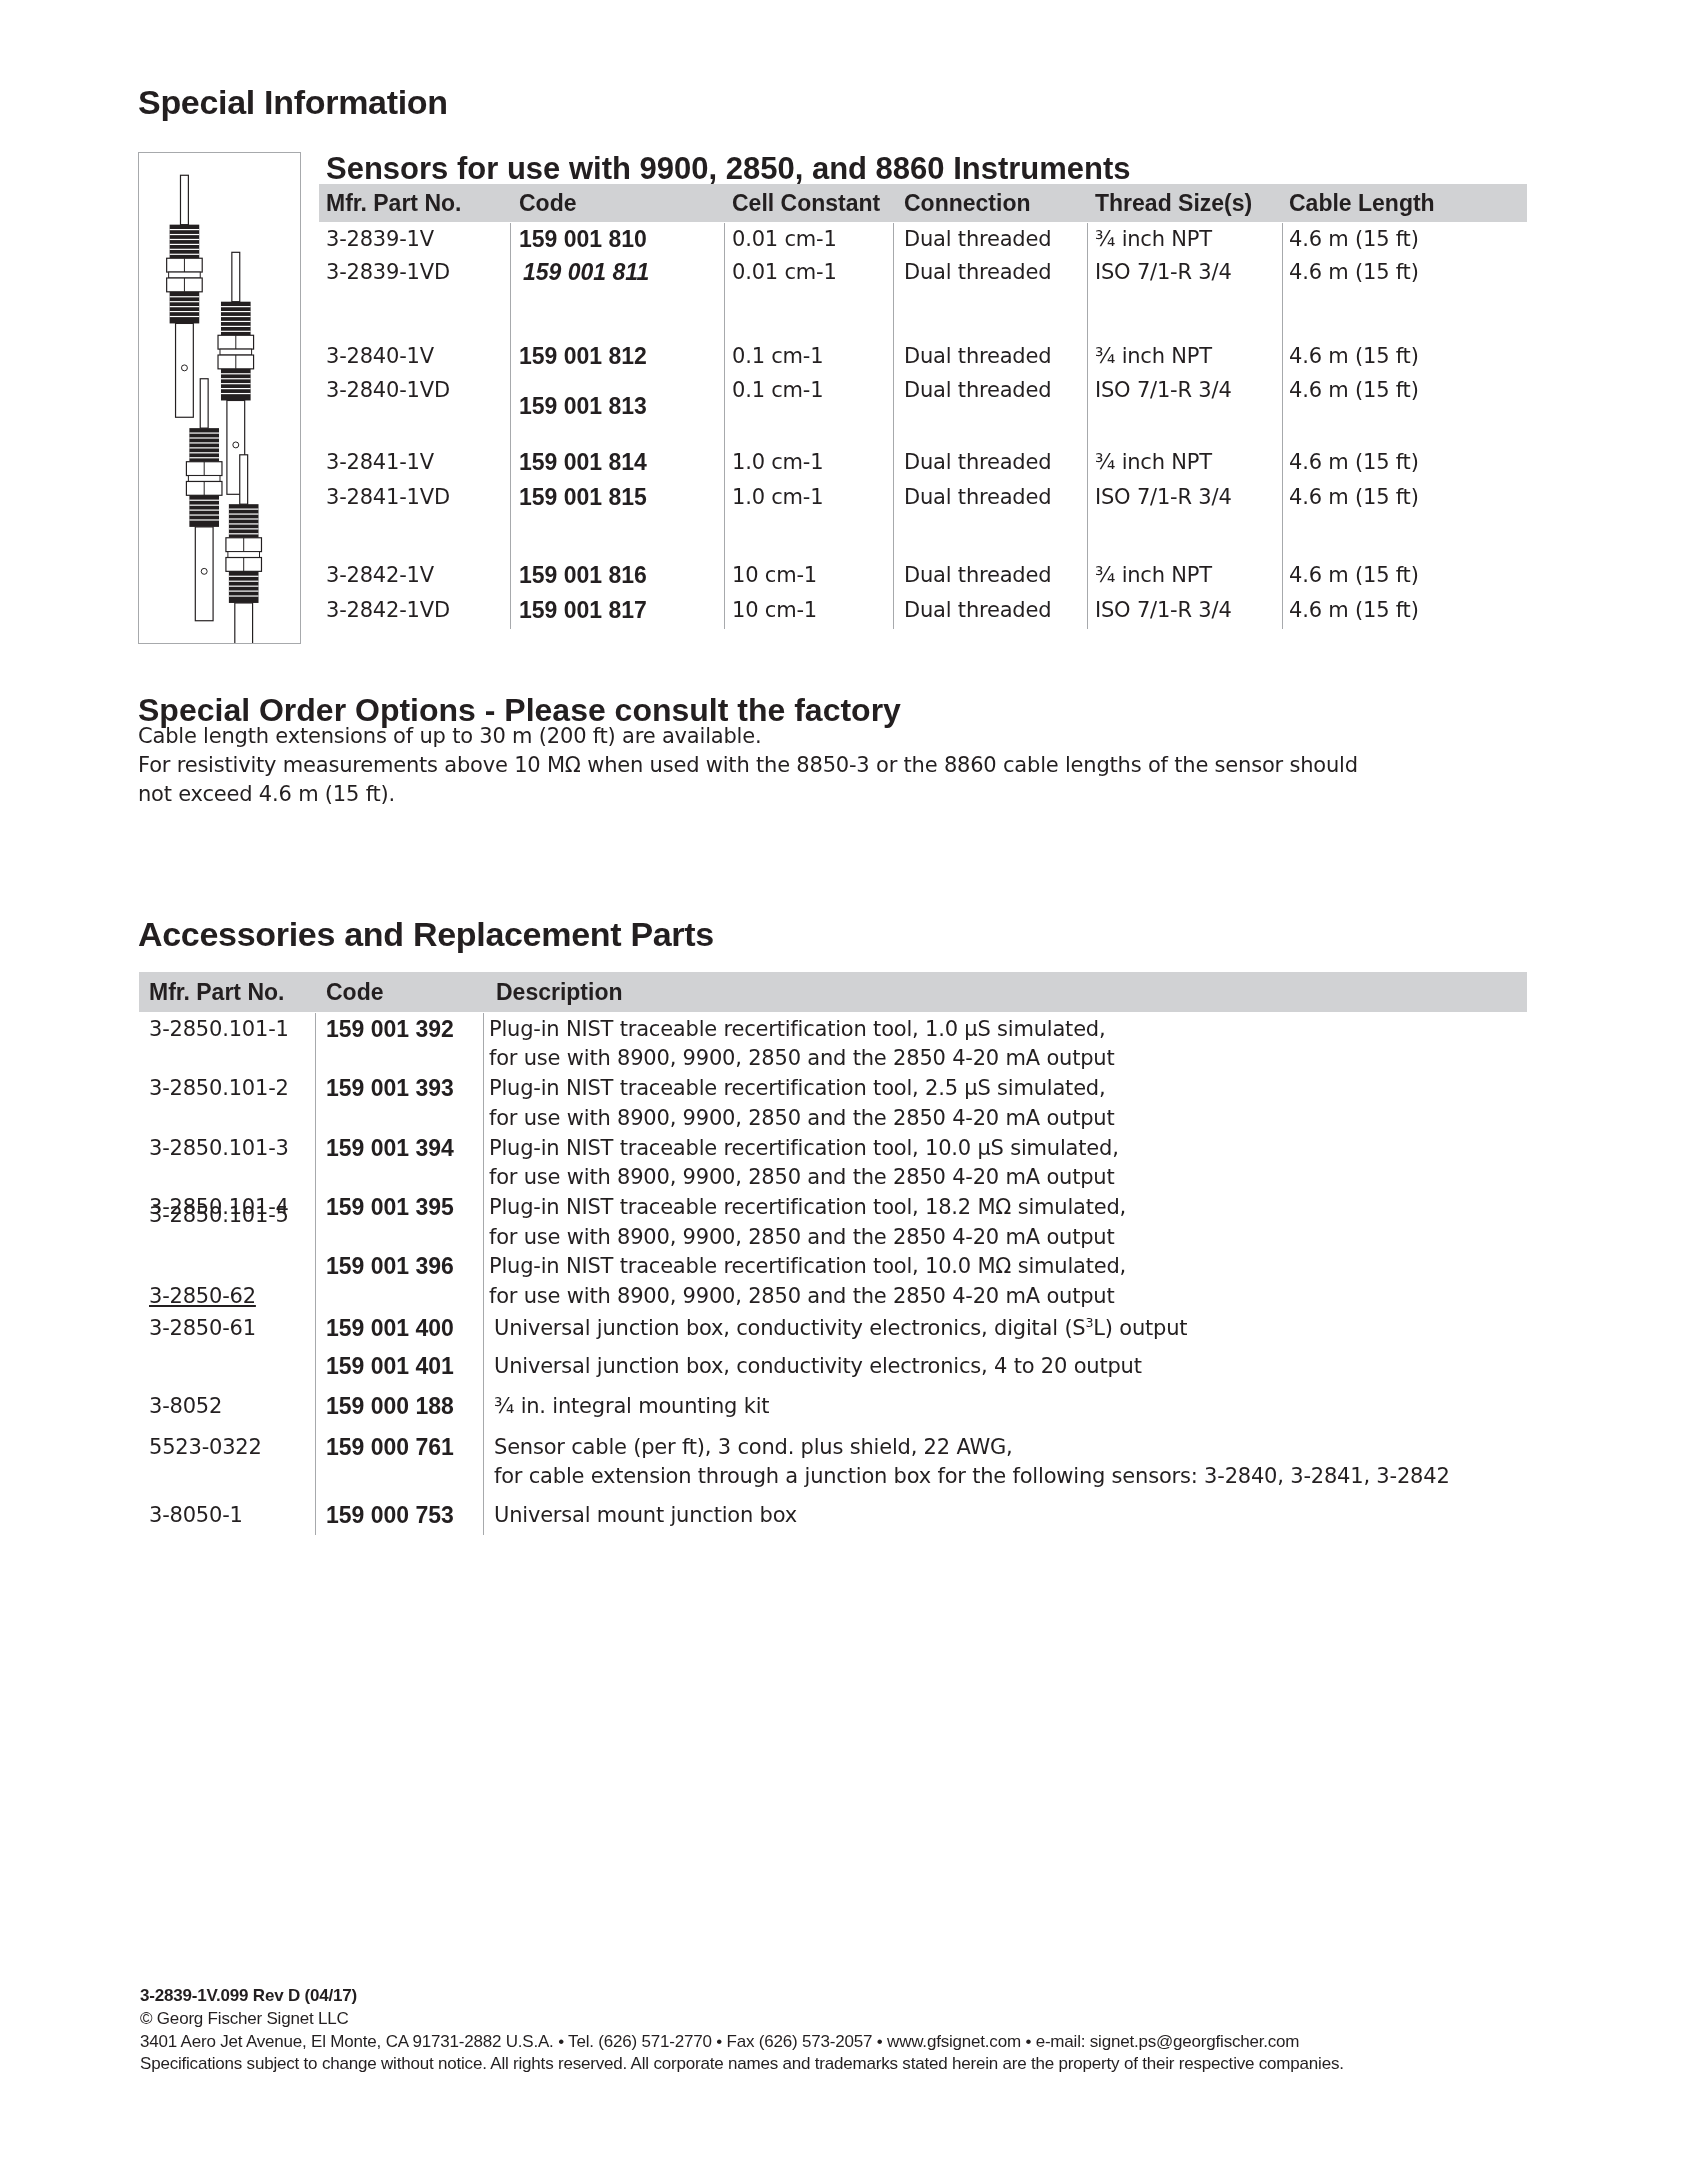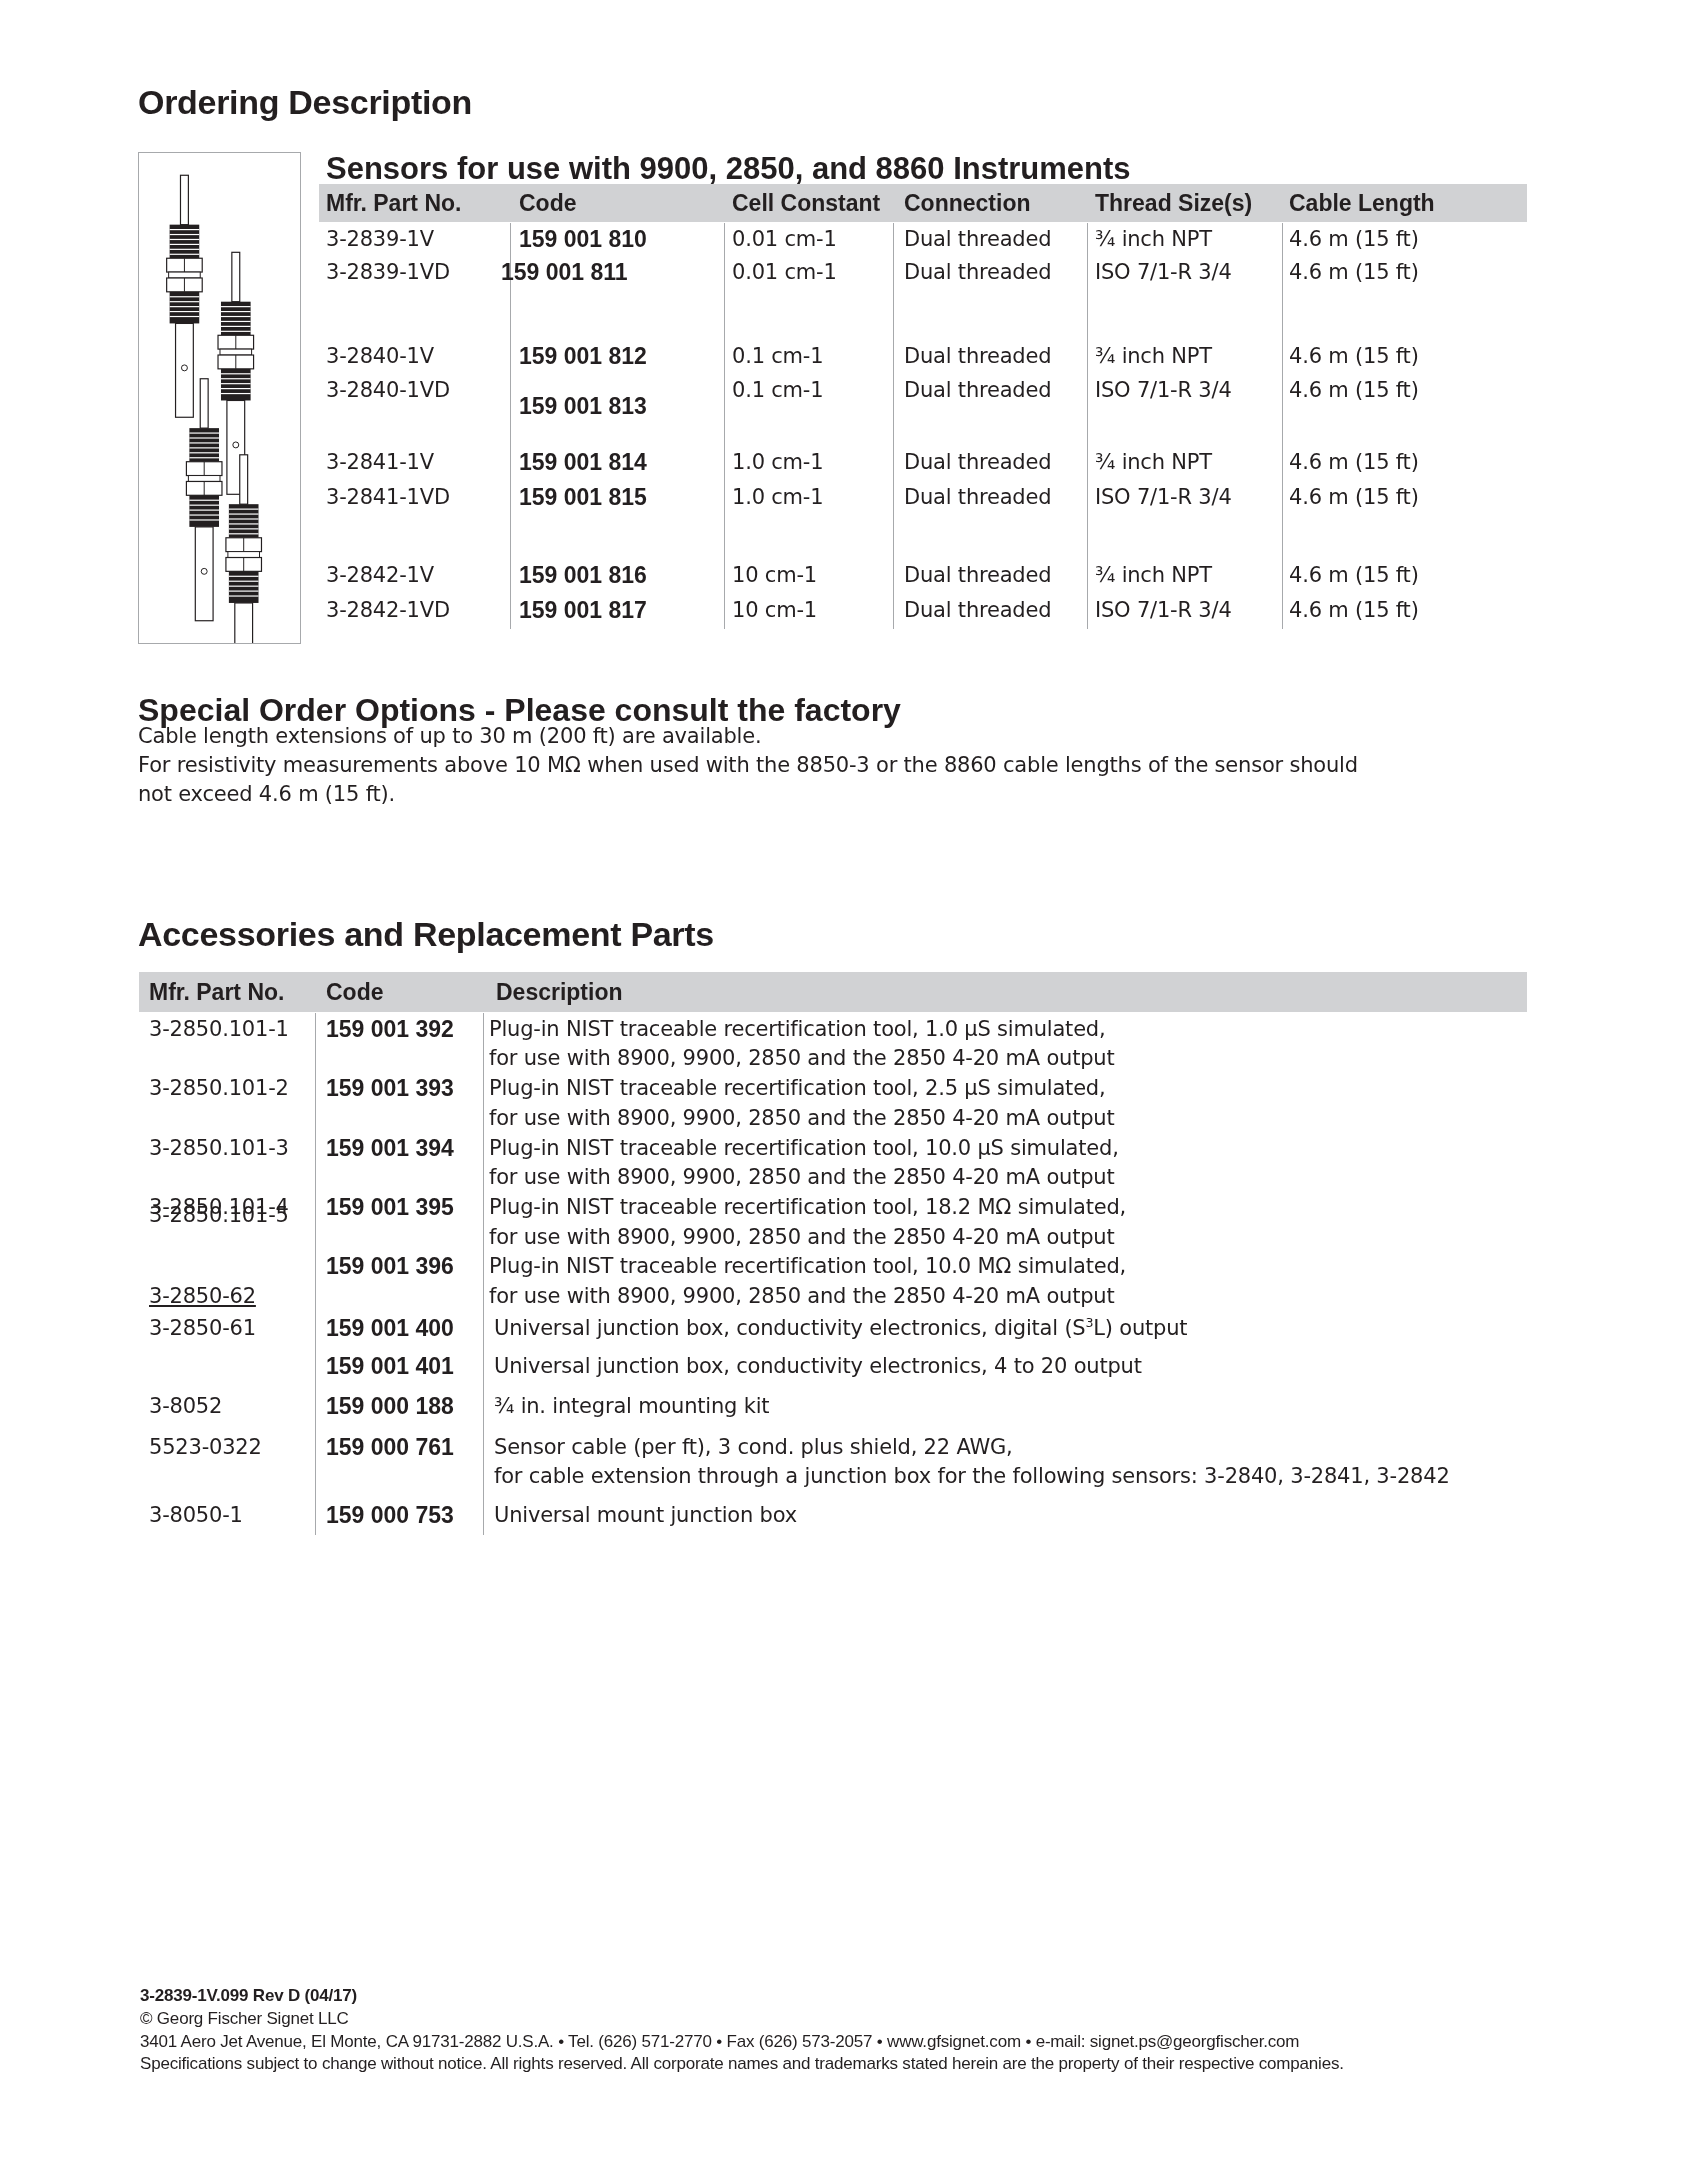--- a/index.html
+++ b/index.html
@@ -13,21 +13,21 @@
   .band { background: #d1d2d4; }
   .vline { position: absolute; width: 1px; background: #a7a9ac; }
   .imgbox { border: 1.5px solid #a7a9ac; background: #fff; }
   .foot { font-family: "Liberation Sans", sans-serif; font-size: 17px; white-space: nowrap; letter-spacing: -0.2px; }
   .foot-b { font-weight: bold; }
   sup { font-size: 0.6em; vertical-align: super; line-height: 0; }
 </style>
 </head>
 <body>
 
-<div class="abs h1" style="left:138px; top:83px;">Ordering Description</div>
+<div class="abs h1" style="left:138px; top:83px;">Special Information</div>
 
 <div class="abs imgbox" style="left:138px; top:152px; width:161px; height:490px;">
   <svg width="161" height="490" viewBox="0 0 163 495">
     <defs>
       <g id="sensor">
 
         <rect x="14" y="0" width="8" height="50" fill="#fff" stroke="#231f20" stroke-width="1.2"></rect>
 
         <rect x="3" y="50" width="30" height="34" fill="#231f20"></rect>
         <g stroke="#fff" stroke-width="1.2">
@@ -84,21 +84,21 @@
 <div>
   <div class="abs txt" style="left:326px; top:227px;">3-2839-1V</div>
   <div class="abs bold" style="left:519px; top:226px;">159 001 810</div>
   <div class="abs txt" style="left:732px; top:227px;">0.01 cm-1</div>
   <div class="abs txt" style="left:904px; top:227px;">Dual threaded</div>
   <div class="abs txt" style="left:1095px; top:227px;">¾ inch NPT</div>
   <div class="abs txt" style="left:1289px; top:227px;">4.6 m (15 ft)</div>
 </div>
 <div>
   <div class="abs txt" style="left:326px; top:260px;">3-2839-1VD</div>
-  <div class="abs bold" style="left:501px; top:259px;">159 001 811</div>
+  <div class="abs bold" style="left:523px; top:259px;font-style:italic;">159 001 811</div>
   <div class="abs txt" style="left:732px; top:260px;">0.01 cm-1</div>
   <div class="abs txt" style="left:904px; top:260px;">Dual threaded</div>
   <div class="abs txt" style="left:1095px; top:260px;">ISO 7/1-R 3/4</div>
   <div class="abs txt" style="left:1289px; top:260px;">4.6 m (15 ft)</div>
 </div>
 <div>
   <div class="abs txt" style="left:326px; top:344px;">3-2840-1V</div>
   <div class="abs bold" style="left:519px; top:343px;">159 001 812</div>
   <div class="abs txt" style="left:732px; top:344px;">0.1 cm-1</div>
   <div class="abs txt" style="left:904px; top:344px;">Dual threaded</div>

